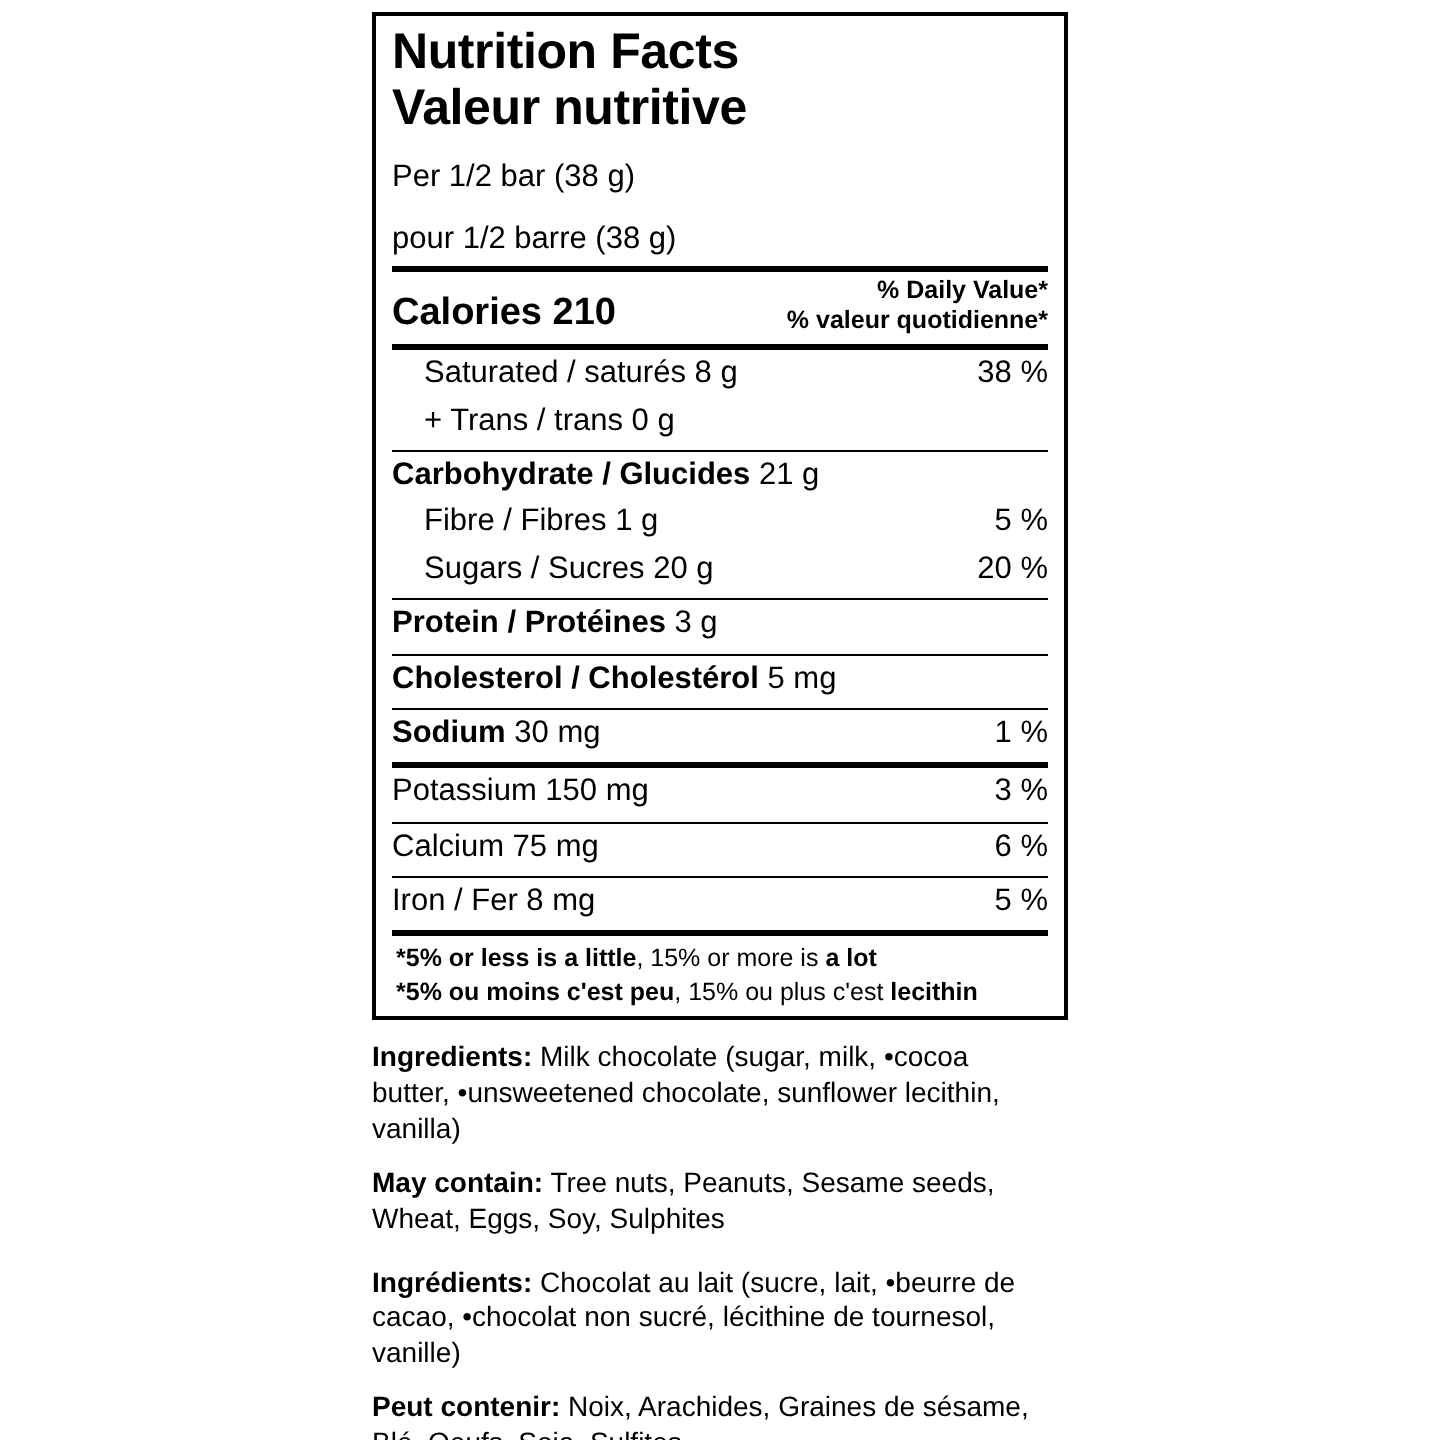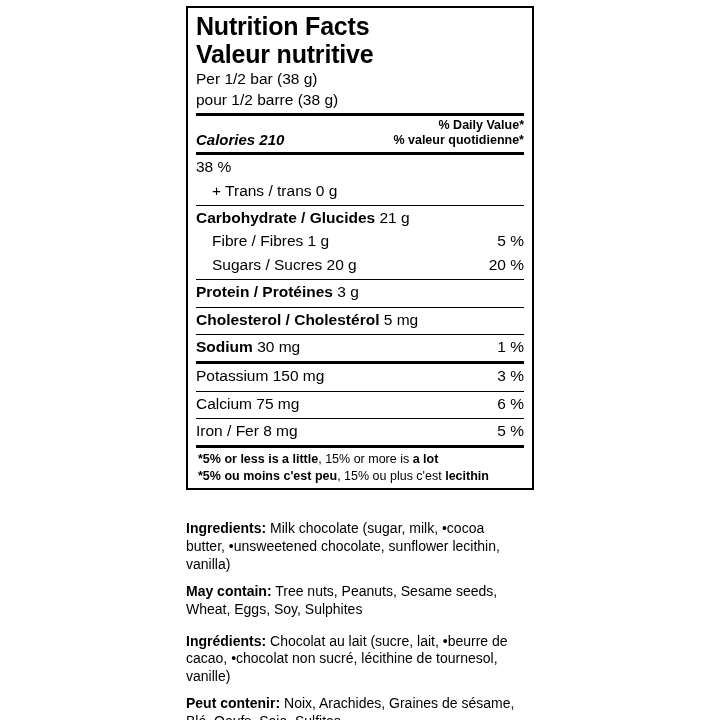--- a/index.html
+++ b/index.html
@@ -35,21 +35,21 @@
 
   .nf-title {
     font-size: 25px;
     font-weight: bold;
     line-height: 1.12;
     letter-spacing: -0.2px;
   }
   .nf-serving {
     font-size: 15.5px;
     line-height: 1.22;
-    margin-top: 2px;
+    margin-top: 12px;
   }
 
   .rule-thin { border-top: 1px solid #000; margin: 3px 0 0 0; }
   .rule-med  { border-top: 3px solid #000; margin: 3px 0 0 0; }
 
   .row {
     display: flex;
     align-items: flex-start;
     justify-content: space-between;
     font-size: 15.5px;
@@ -59,23 +59,22 @@
   .row .left { flex: 1 1 auto; padding-right: 6px; }
   .row .right { flex: 0 0 auto; text-align: right; white-space: nowrap; }
 
   .cal-row {
     display: flex;
     align-items: flex-end;
     justify-content: space-between;
     padding: 2px 0 1px 0;
   }
   .cal-label {
-    font-size: 15px;
+    font-size: 19px;
     font-weight: bold;
-    font-style: italic;
   }
   .dv-head {
     text-align: right;
     font-size: 12.5px;
     line-height: 1.18;
     font-weight: bold;
     padding-bottom: 1px;
   }
 
   .b { font-weight: bold; }
@@ -121,20 +120,21 @@
       <div class="cal-label">Calories 210</div>
       <div class="dv-head">
         <div>% Daily Value*</div>
         <div>% valeur quotidienne*</div>
       </div>
     </div>
 
     <div class="rule-med"></div>
 
     <div class="row">
+      <div class="left indent">Saturated / saturés 8 g</div>
       <div class="right">38 %</div>
     </div>
     <div class="row">
       <div class="left indent">+ Trans / trans 0 g</div>
       <div class="right"></div>
     </div>
 
     <div class="rule-thin"></div>
 
     <div class="row">

